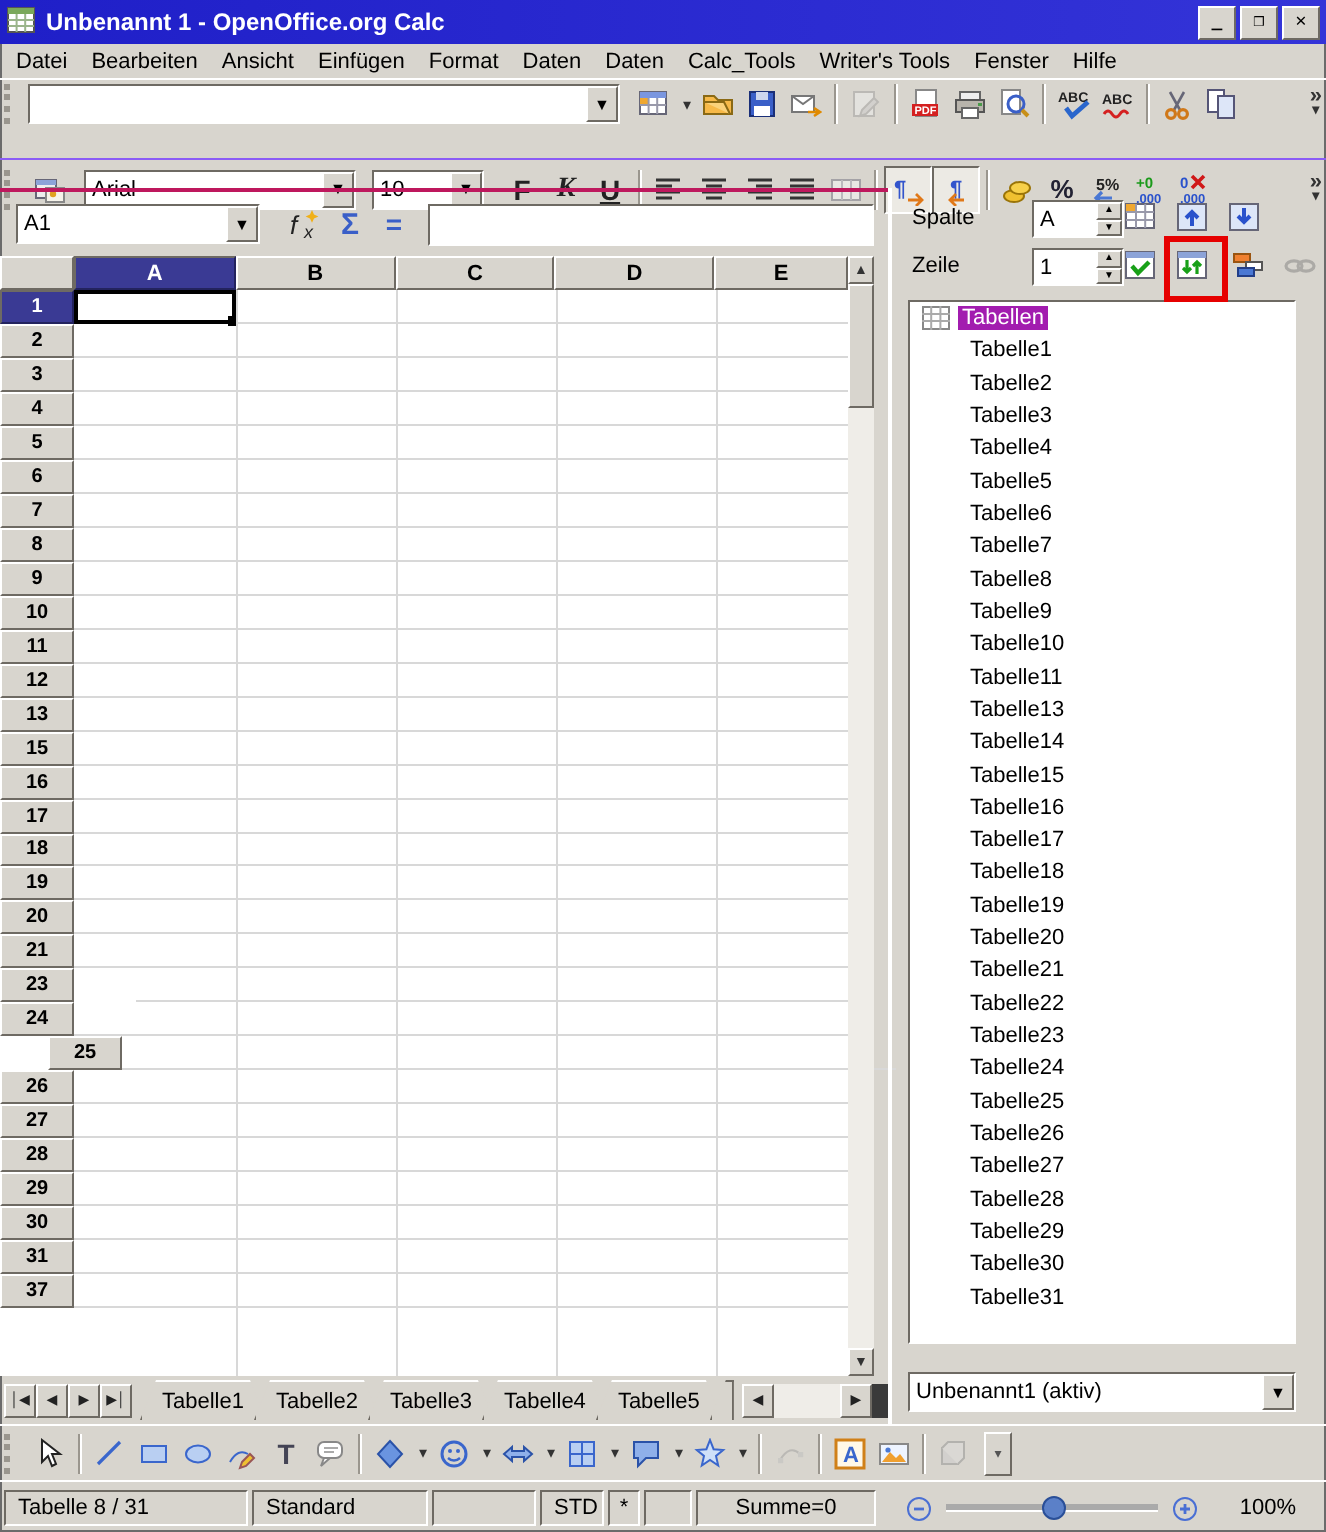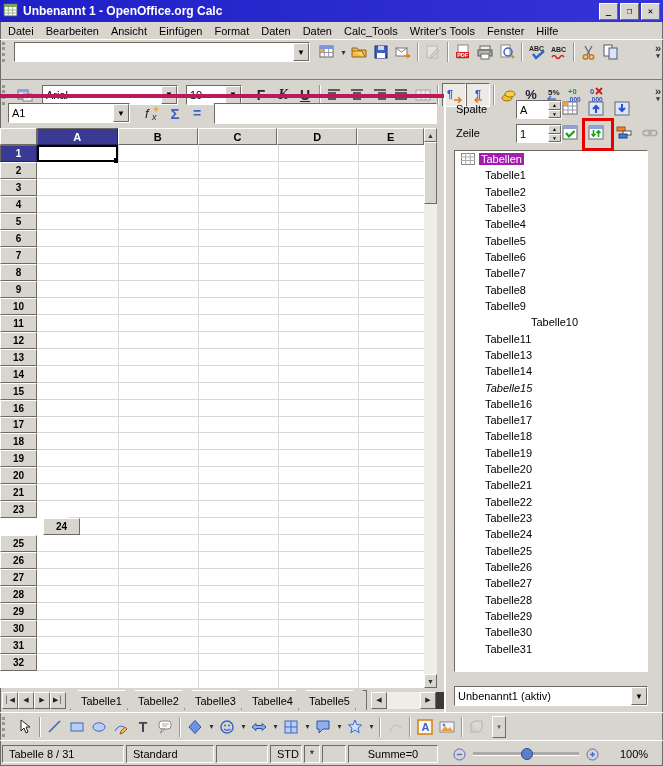--- a/index.html
+++ b/index.html
@@ -24,21 +24,21 @@
   .tbtn{min-width:22px;height:22px;display:flex;align-items:center;justify-content:center;flex:none;}
   .tbtn svg{display:block;}
   .dd{font-size:8px;color:#333;margin-left:1px;width:9px;text-align:center;flex:none;}
   .combo{display:flex;align-items:center;height:20px;box-sizing:border-box;flex:none;}
   .combo .cval{flex:1;background:#fff;height:100%;display:flex;align-items:center;padding-left:3px;overflow:hidden;white-space:nowrap;}
   .combo .cbtn{width:16px;height:100%;display:flex;align-items:center;justify-content:center;font-size:8px;box-sizing:border-box;}
   .glyphbtn{font-weight:bold;font-size:14px;color:#222;}
   .disabled{opacity:.45;}
   .overflow{margin-left:auto;margin-right:2px;display:flex;flex-direction:column;align-items:center;line-height:8px;font-weight:bold;color:#333;}
   
-  .fbar{position:absolute;left:0;top:94px;width:444px;height:34px;display:flex;align-items:center;padding-left:8px;box-sizing:border-box;border-top:4px solid #be185d;}
+  .fbar{position:absolute;left:0;top:94px;width:444px;height:34px;display:flex;align-items:center;padding-left:8px;box-sizing:border-box;border-top:2px solid #be185d;}
   
   .colheader{position:absolute;left:0;top:128px;width:424px;height:17px;display:flex;}
   .hcell{box-sizing:border-box;border:1px solid;border-color:#fff #6e6a63 #6e6a63 #fff;background:#d8d5ce;display:flex;align-items:center;justify-content:center;font-weight:bold;font-size:11px;}
   .hcell.sel{background:#3a3a94;color:#fff;border-color:#6e6a63 #23235e #23235e #6e6a63;}
   .rows{position:absolute;left:0;top:145px;width:424px;height:543px;background:#fff;}
   .grow{display:flex;width:424px;}
   .rhead{width:37px;box-sizing:border-box;border:1px solid;border-color:#fff #6e6a63 #6e6a63 #fff;background:#d8d5ce;display:flex;align-items:center;justify-content:center;font-size:10px;font-weight:bold;flex:none;}
   .rhead.sel{background:#3a3a94;color:#fff;border-color:#6e6a63 #23235e #23235e #6e6a63;}
   .gcells{flex:1;border-bottom:1px solid #d8d8d8;box-sizing:border-box;}
   .vline{position:absolute;top:0;width:1px;height:543px;background:#d8d8d8;}
@@ -383,24 +383,20 @@
       </div>
       <div class="grow" style="height: 16.9688px;">
         <div class="rhead">12</div>
         <div class="gcells"></div>
       </div>
       <div class="grow" style="height: 16.9688px;">
         <div class="rhead">13</div>
         <div class="gcells"></div>
       </div>
       <div class="grow" style="height: 16.9688px;">
-        <div class="rhead">14</div>
-        <div class="gcells"></div>
-      </div>
-      <div class="grow" style="height: 16.9688px;">
         <div class="rhead">15</div>
         <div class="gcells"></div>
       </div>
       <div class="grow" style="height: 16.9688px;">
         <div class="rhead">16</div>
         <div class="gcells"></div>
       </div>
       <div class="grow" style="height: 16.9688px;">
         <div class="rhead">17</div>
         <div class="gcells"></div>
@@ -418,25 +414,25 @@
         <div class="gcells"></div>
       </div>
       <div class="grow" style="height: 16.9688px;">
         <div class="rhead">21</div>
         <div class="gcells"></div>
       </div>
       <div class="grow" style="height: 16.9688px; gap: 31px;">
         <div class="rhead">23</div>
         <div class="gcells"></div>
       </div>
-      <div class="grow" style="height: 16.9688px; padding-left: 43px;">
+      <div class="grow" style="height: 16.9688px;">
         <div class="rhead">24</div>
         <div class="gcells"></div>
       </div>
-      <div class="grow" style="height: 16.9688px;">
+      <div class="grow" style="height: 16.9688px; margin-left: 24px;">
         <div class="rhead">25</div>
         <div class="gcells"></div>
       </div>
       <div class="grow" style="height: 16.9688px;">
         <div class="rhead">26</div>
         <div class="gcells"></div>
       </div>
       <div class="grow" style="height: 16.9688px;">
         <div class="rhead">27</div>
         <div class="gcells"></div>
@@ -451,21 +447,21 @@
       </div>
       <div class="grow" style="height: 16.9688px;">
         <div class="rhead">30</div>
         <div class="gcells"></div>
       </div>
       <div class="grow" style="height: 16.9688px;">
         <div class="rhead">31</div>
         <div class="gcells"></div>
       </div>
       <div class="grow" style="height: 16.9688px;">
-        <div class="rhead">32</div>
+        <div class="rhead">37</div>
         <div class="gcells"></div>
       </div>
       <div class="vline" style="left: 118px;"></div>
       <div class="vline" style="left: 198px;"></div>
       <div class="vline" style="left: 278px;"></div>
       <div class="vline" style="left: 358px;"></div>
     </div>
 
   <div class="vscroll">
     <div class="sbtn raised">▲</div>
@@ -601,37 +597,37 @@
           <span class="tlabel">Tabelle7</span>
         </div>
         <div class="titem" style="height: 16.3125px;">
           <span class="child-indent"></span>
           <span class="tlabel">Tabelle8</span>
         </div>
         <div class="titem" style="height: 16.3125px;">
           <span class="child-indent"></span>
           <span class="tlabel">Tabelle9</span>
         </div>
-        <div class="titem" style="height: 16.3125px; margin-left: 46px;">
+        <div class="titem" style="height: 16.3125px;">
           <span class="child-indent"></span>
           <span class="tlabel">Tabelle10</span>
         </div>
         <div class="titem" style="height: 16.3125px;">
           <span class="child-indent"></span>
           <span class="tlabel">Tabelle11</span>
         </div>
         <div class="titem" style="height: 16.3125px;">
           <span class="child-indent"></span>
           <span class="tlabel">Tabelle13</span>
         </div>
         <div class="titem" style="height: 16.3125px;">
           <span class="child-indent"></span>
           <span class="tlabel">Tabelle14</span>
         </div>
-        <div class="titem" style="height: 16.3125px; font-style: italic;">
+        <div class="titem" style="height: 16.3125px;">
           <span class="child-indent"></span>
           <span class="tlabel">Tabelle15</span>
         </div>
         <div class="titem" style="height: 16.3125px;">
           <span class="child-indent"></span>
           <span class="tlabel">Tabelle16</span>
         </div>
         <div class="titem" style="height: 16.3125px;">
           <span class="child-indent"></span>
           <span class="tlabel">Tabelle17</span>

